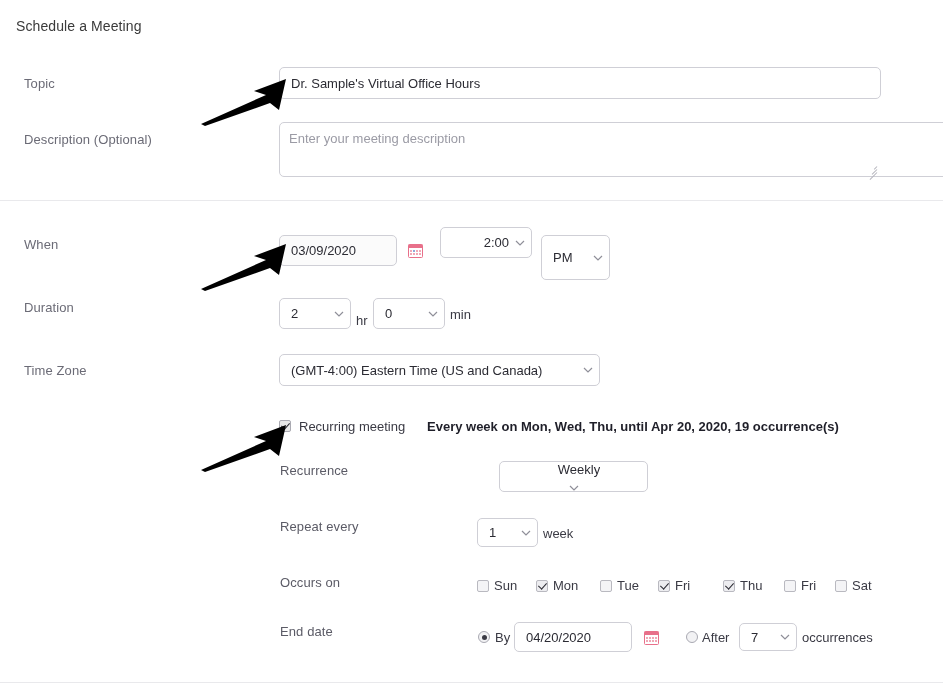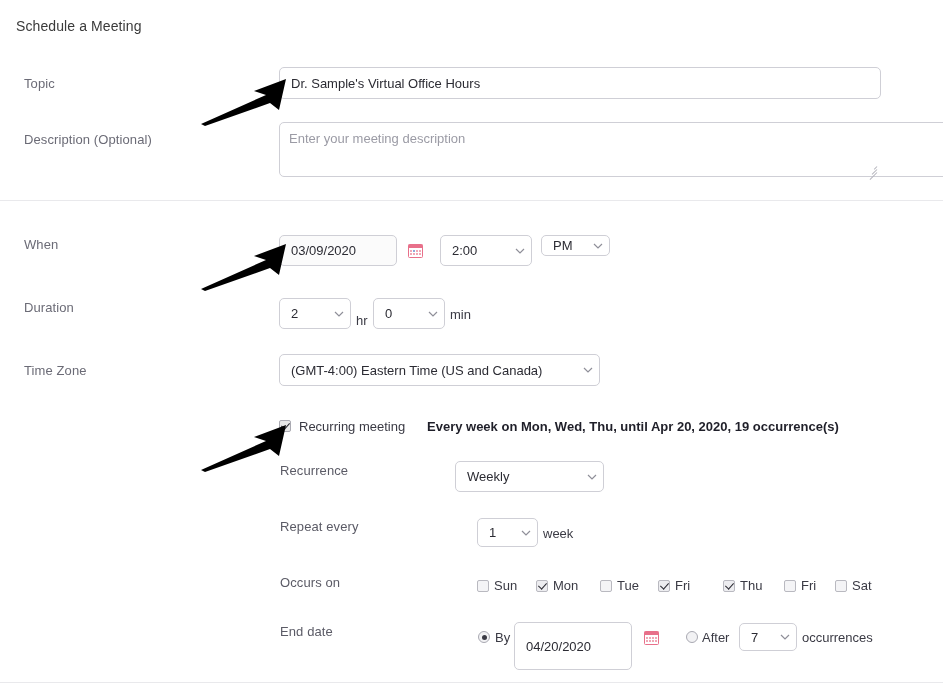--- a/index.html
+++ b/index.html
@@ -118,21 +118,21 @@
     top: 235px;
     width: 118px;
     height: 31px;
     line-height: 29px;
     background: #fbfbfb;
   }
   #end-date {
     left: 514px;
     top: 622px;
     width: 118px;
-    height: 48px;
+    height: 30px;
     line-height: 28px;
   }
 
   
   .select {
     position: absolute;
     box-sizing: border-box;
     border: 1px solid #cfcfd6;
     border-radius: 5px;
     background: #ffffff;
@@ -151,26 +151,26 @@
   }
   .select .chev {
     width: 22px;
     display: flex;
     align-items: center;
     justify-content: center;
     flex: none;
   }
   .chev svg { display: block; }
 
-  #time-select  { left: 440px; top: 235px; width:  92px; height: 31px; }
-  #ampm-select  { left: 541px; top: 235px; width:  69px; height: 21px; }
+  #time-select  { left: 440px; top: 227px; width:  92px; height: 31px; text-align: right; }
+  #ampm-select  { left: 541px; top: 235px; width:  69px; height: 45px; }
   #dur-hr       { left: 279px; top: 298px; width:  72px; height: 31px; }
   #dur-min      { left: 373px; top: 298px; width:  72px; height: 31px; }
   #tz-select    { left: 279px; top: 354px; width: 321px; height: 32px; }
-  #recurrence-select { left: 455px; top: 461px; width: 149px; height: 31px; }
+  #recurrence-select { left: 499px; top: 461px; width: 149px; height: 31px; flex-direction: column; }
   #repeat-select     { left: 477px; top: 518px; width:  61px; height: 29px; }
   #occurrences-select{ left: 739px; top: 623px; width:  58px; height: 28px; }
 
   
   .inline-text {
     position: absolute;
     font-size: 13px;
     color: #3a3a44;
   }
   #hr-text   { left: 356px; top: 313px; }

